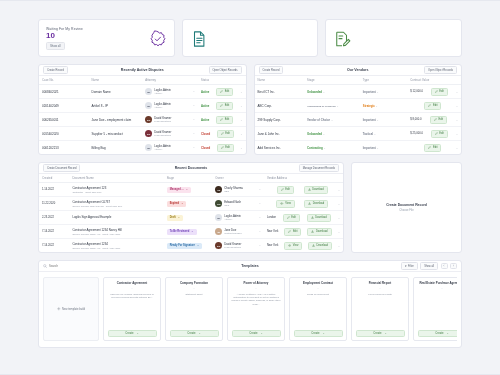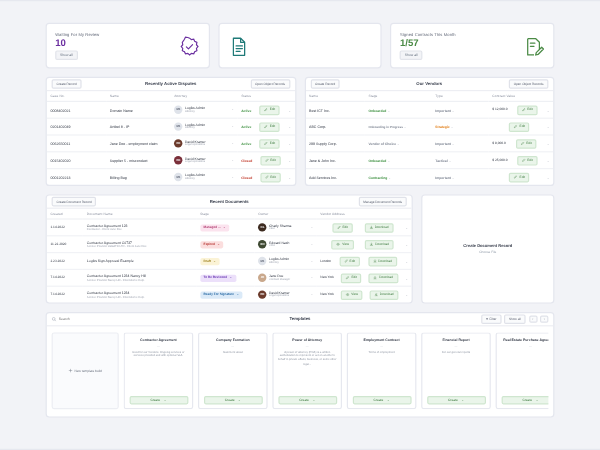--- a/index.html
+++ b/index.html
@@ -182,25 +182,20 @@
       <div class="kpi-icon">
         <svg viewBox="0 0 24 24" fill="none" stroke="#1f7a78" stroke-width="1.4">
           <path d="M6 2.5h8l4.5 4.5v14.5H6z" stroke-linejoin="round"></path>
           <path d="M14 2.5V7h4.5" stroke-linejoin="round"></path>
           <path d="M9 11h7M9 14h7M9 17h4.5" stroke-linecap="round"></path>
         </svg>
       </div>
     </div>
 
     <div class="kpi">
-      <div class="kpi-txt">
-        <div class="kpi-label">Signed Contracts This Month</div>
-        <div class="kpi-value green">1/57</div>
-        <div class="kpi-link">Show all</div>
-      </div>
       <div class="kpi-icon">
         <svg viewBox="0 0 24 24" fill="none" stroke="#4b8b46" stroke-width="1.4">
           <path d="M5 3h9l4 4v8" stroke-linejoin="round"></path>
           <path d="M5 3v18h7" stroke-linejoin="round"></path>
           <path d="M8 8h5M8 11.5h4" stroke-linecap="round"></path>
           <path d="M20.5 12.5l2 2-6 6-2.6.6.6-2.6z" stroke-linejoin="round"></path>
         </svg>
       </div>
     </div>
   </div>

